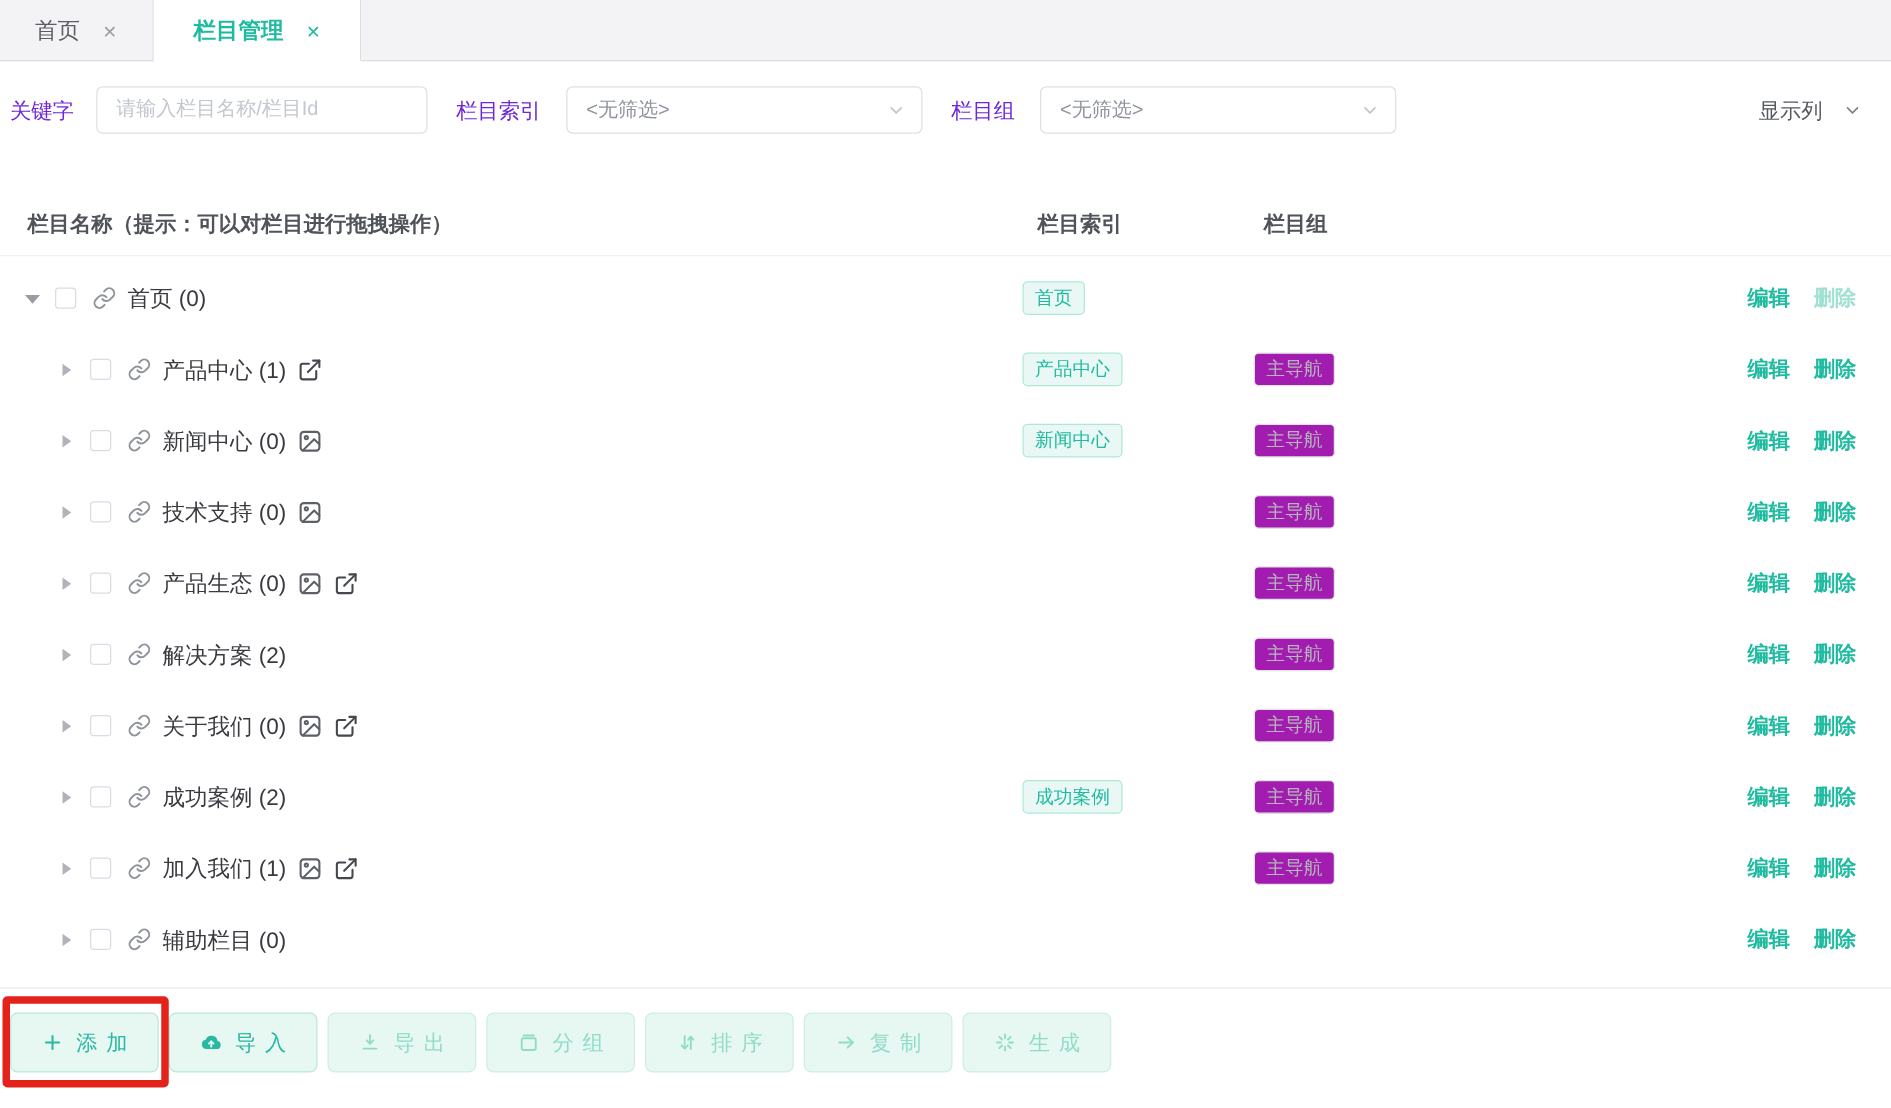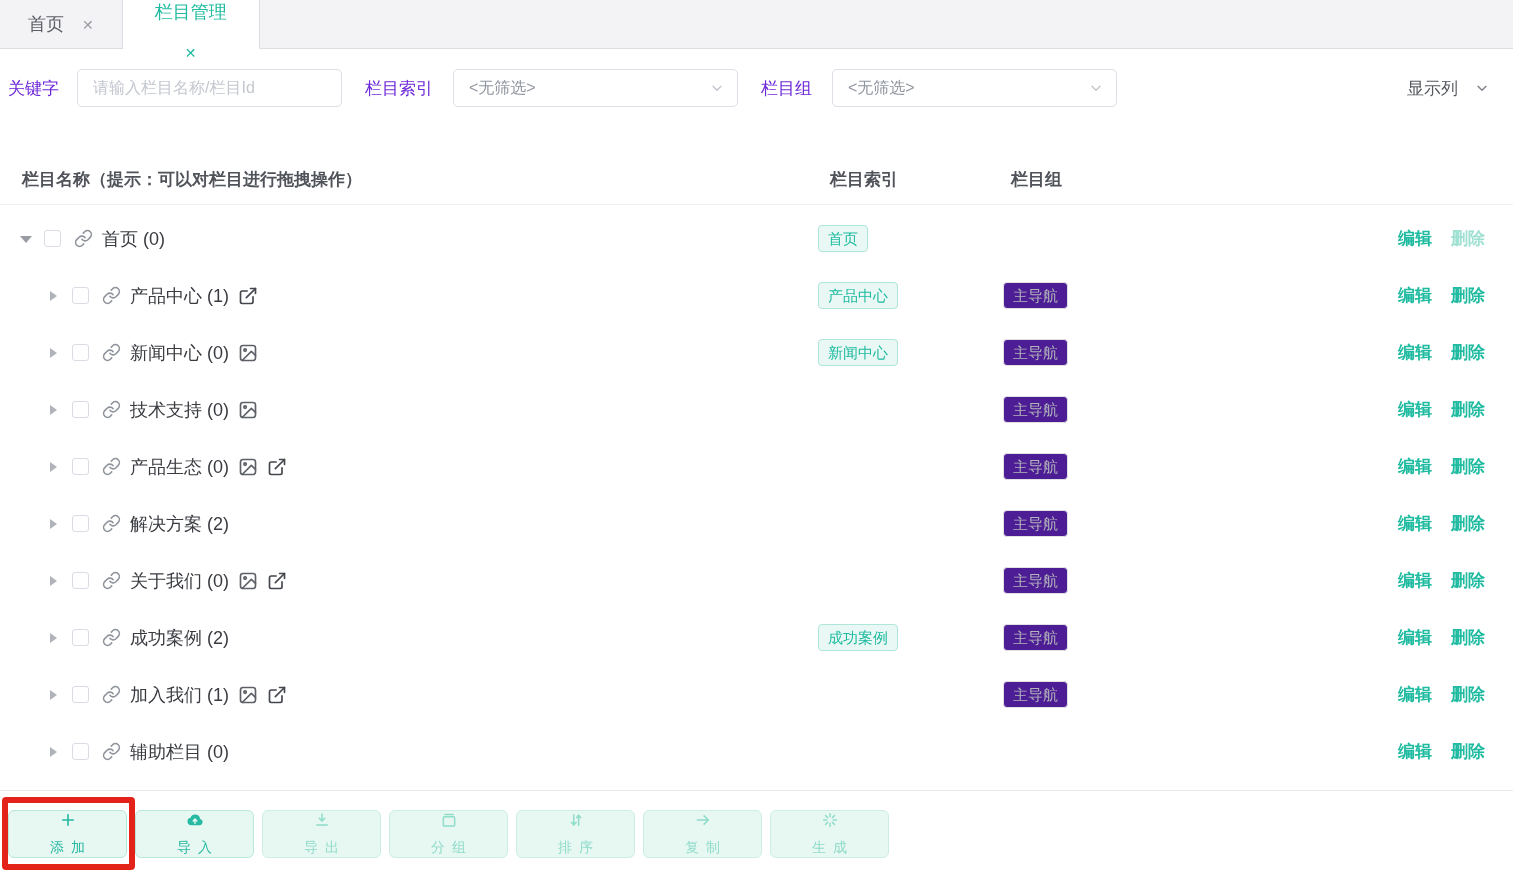--- a/index.html
+++ b/index.html
@@ -10,21 +10,21 @@
   }
   .icon svg { display:block; }
 
   
   .tabbar { position:absolute; top:0; left:0; width:100%; height:49px; display:flex; }
   .tab {
     display:flex; align-items:center; gap:18px; padding:0 28px; font-size:18px;
     background:#f3f3f5; color:#5b5e65; border-right:1px solid #dcdde1;
     border-bottom:1px solid #dcdde1; cursor:pointer; white-space:nowrap;
   }
-  .tab.active { background:#fff; color:#1fbba0; font-weight:normal; border-bottom:1px solid transparent; padding:0 32px;flex-direction:column; }
+  .tab.active { background:#fff; color:#1fbba0; font-weight:bold; border-bottom:1px solid transparent; padding:0 32px; }
   .close-icon::before { content:"\2715"; font-size:14px; }
   .tab .close-icon { color:#9a9da5; }
   .tab.active .close-icon { color:#1fbba0; }
   .tab-filler { flex:1; background:#f3f3f5; border-bottom:1px solid #dcdde1; }
 
   
   .filterbar { position:absolute; top:68px; left:0; width:100%; height:40px; display:flex; align-items:center; padding:0 23px 0 8px; }
   .flabel { font-size:17px; color:#6d28d9; white-space:nowrap; }
   .kw-input {
     margin-left:18px; width:265px; height:38px; border:1px solid #dcdfe6; border-radius:5px;
@@ -77,31 +77,31 @@
   .meta-icon { margin-left:9px; }
   .meta-icon svg { width:20px; height:20px; }
   .image-icon { color:#5d6167; }
   .external-icon { color:#44474d; }
   .cell-index { width:185px; }
   .cell-group { width:185px; }
   .cell-spacer { width:210px; }
   .cell-actions { width:115px; display:flex; gap:19px; font-size:17px; white-space:nowrap;font-weight:bold; }
   .badge { display:inline-block; padding:3px 9px; font-size:15px; border-radius:4px; line-height:1.3; }
   .badge-teal { color:#1fbba0; background:#e9f8f4; border:1px solid #aee7da; }
-  .badge-gray { color:#b3b5ba; background:#4c1d95; border:1px solid #e2e2e5; }
+  .badge-gray { color:#b3b5ba; background:#a21caf; border:1px solid #e2e2e5; }
   .action { color:#1fbba0; cursor:pointer; }
   .action.disabled { color:#9fe0d2; cursor:default; }
 
   
   .divider { position:absolute; top:790px; left:0; width:100%; height:1px; background:#e8eaee; }
   .toolbar { position:absolute; top:810px; left:8px; display:flex; gap:8px; }
   .tbtn {
     width:119px; height:48px; border:1px solid #b9e8db; border-radius:6px; background:#e7f7f2;
     display:flex; align-items:center; justify-content:center; gap:10px;
-    color:#27b9a1; font-size:14px; cursor:pointer;flex-direction:column;
+    color:#27b9a1; font-size:17px; cursor:pointer;
   }
   .tbtn-label { letter-spacing:7px; margin-right:-7px; white-space:nowrap; }
   .tbtn-icon svg { width:18px; height:18px; }
   .tbtn.disabled { color:#8fdcc9; border-color:#cdeee4; cursor:default; }
   .annotation-box {
     position:absolute; left:2px; top:797px; width:133px; height:73px;
     border:6px solid #e3231a; border-radius:4px; pointer-events:none;
   }
 </style>
 </head>

